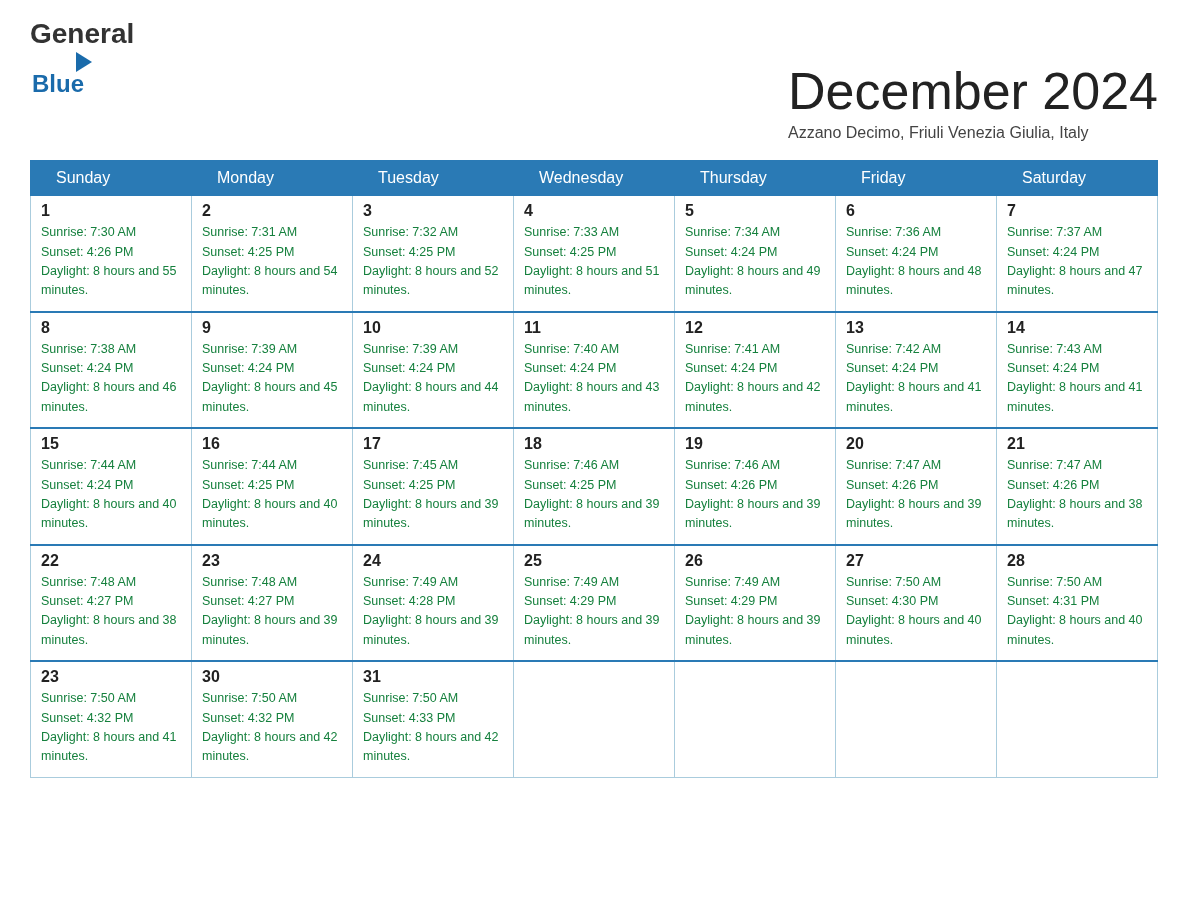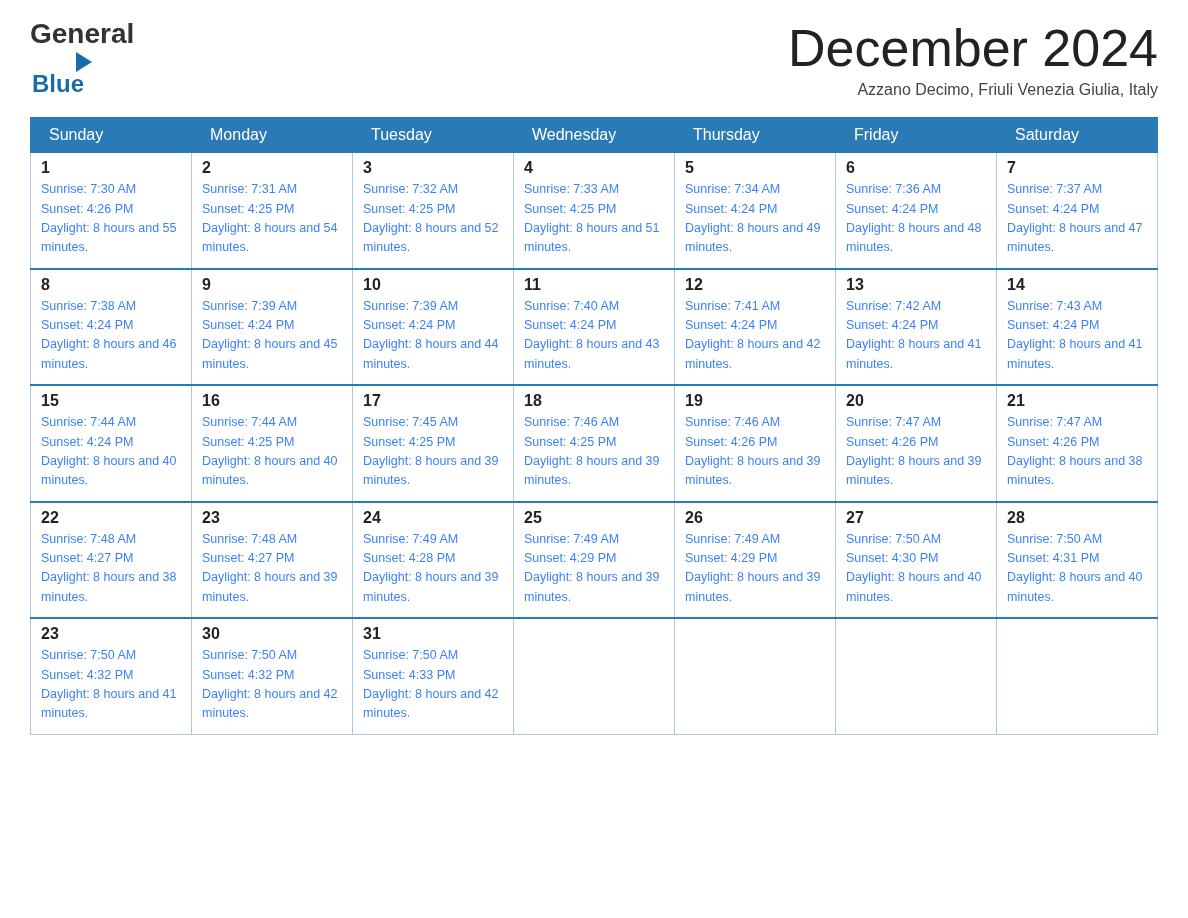--- a/index.html
+++ b/index.html
@@ -41,21 +41,22 @@
       margin-top: 4px;
     }
     .logo-blue {
       color: #1a6bab;
       font-size: 24px;
       font-weight: bold;
       margin-top: -2px;
       margin-left: 2px;
     }
     .title-section {
-      text-align: right;
+      text-align: left;
+      margin-top: 43px;
     }
     .month-title {
       font-size: 52px;
       font-weight: 300;
       color: #222;
       line-height: 1.1;
     }
     .location {
       font-size: 16px;
       color: #444;
@@ -64,21 +65,21 @@
     .calendar {
       width: 100%;
       border-collapse: collapse;
       border: 1px solid #2a7ab5;
     }
     .calendar th {
       background-color: #2a7ab5;
       color: #fff;
       font-size: 16px;
       font-weight: normal;
-      padding: 8px 18px;
+      padding: 8px 25px;
       text-align: left;
       border: 1px solid #2a7ab5;
     }
     .calendar td {
       vertical-align: top;
       padding: 6px 10px 10px 10px;
       border: 1px solid #aaccdd;
       width: calc(100% / 7);
       min-height: 110px;
     }
@@ -86,21 +87,21 @@
       border-bottom: 2px solid #2a7ab5;
     }
     .day-number {
       font-size: 16px;
       font-weight: bold;
       color: #222;
       margin-bottom: 3px;
     }
     .day-info {
       font-size: 12.5px;
-      color: #3b82f6;
+      color: #15803d;
       line-height: 1.55;
     }
     .empty-cell {
       background: #fff;
     }
   </style>
 </head>
 <body>
 
 <div class="header">

